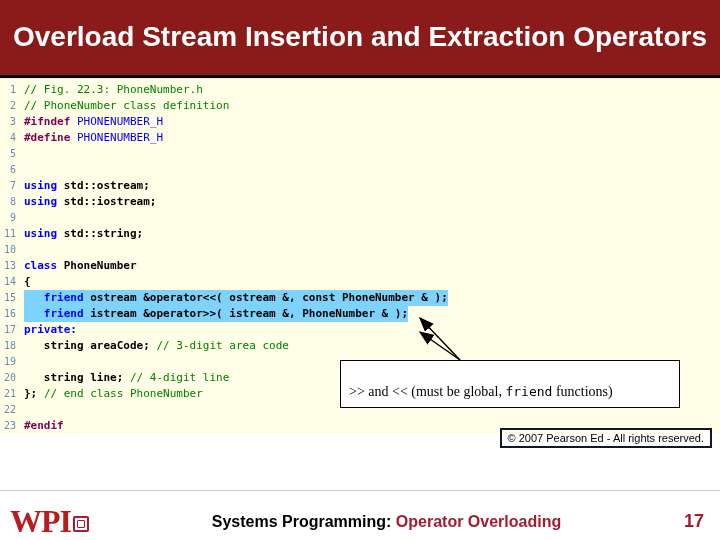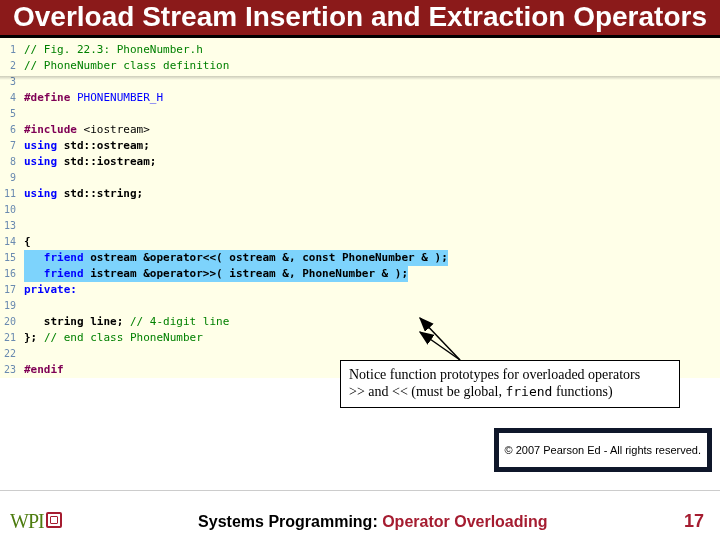--- a/index.html
+++ b/index.html
@@ -1,35 +1,35 @@
 <!DOCTYPE html>
 <html><head>
 <meta charset="utf-8">
 <style>
   * { margin: 0; padding: 0; box-sizing: border-box; }
   body { width: 720px; height: 540px; background: #fff; font-family: Arial, sans-serif; position: relative; overflow: hidden; }
-  .title-bar { background: #8B1A1A; color: #fff; text-align: center; padding: 2px 8px; border-bottom: 3px solid #000; }
+  .title-bar { background: #8B1A1A; color: #fff; text-align: center; padding: 22px 8px; border-bottom: 3px solid #000; }
   .title-bar h1 { font-family: "Comic Sans MS", cursive, sans-serif; font-weight: bold; font-size: 28px; line-height: 1.1; }
   .code-area { background: #FFFFE8; padding: 4px 6px 0 2px; font-family: "Lucida Console", Consolas, monospace; font-size: 11px; line-height: 16px; }
   .code-line { display: flex; align-items: baseline; }
   .ln { color: #6a8ab0; width: 22px; text-align: right; padding-right: 8px; flex: 0 0 auto; font-size: 10px; }
   .ct { white-space: pre; }
   .hl { background: #7dd3fc; }
   .c-comment { color: #008000; }
   .c-macro { color: #0000FF; }
   .c-pp { color: #7F0055; font-weight: bold; }
   .c-kw { color: #0000FF; font-weight: bold; }
   .c-str { color: #000; }
   .c-plain { color: #000; font-weight: bold; }
   .callout { position: absolute; left: 340px; top: 360px; width: 340px; background: #fff; border: 1px solid #000; padding: 6px 8px; font-family: "Times New Roman", serif; font-size: 14px; line-height: 1.2; }
   .callout .mono { font-family: "Lucida Console", monospace; font-size: 13px; }
   .arrow { position: absolute; pointer-events: none; }
-  .copyright { position: absolute; right: 8px; top: 428px; border: 5px solid #0f172a; padding: 11px 6px; font-size: 11px; }
+  .copyright { position: absolute; right: 8px; top: 428px; border: 2px solid #0f172a; padding: 2px 6px; font-size: 11px; }
   .footer { position: absolute; left: 0; right: 0; bottom: 0; height: 50px; padding: 12px 16px 0 10px; display: flex; align-items: center; justify-content: space-between; border-top: 1px solid #ccc; }
-  .logo { display: flex; align-items: baseline; font-family: Georgia, "Times New Roman", serif; font-weight: normal; font-size: 20px; color: #4d7c0f; letter-spacing: -1px; }
+  .logo { display: flex; align-items: baseline; font-family: Georgia, "Times New Roman", serif; font-weight: bold; font-size: 32px; color: #b91c1c; letter-spacing: -1px; }
   .logo .seal { width: 16px; height: 16px; display: inline-block; border: 2px solid #A51C30; border-radius: 2px; position: relative; margin-left: 2px; vertical-align: middle; }
   .logo .seal::before { content: ""; position: absolute; inset: 2px; border: 1px solid #A51C30; border-radius: 1px; }
   .footer-center { font-family: "Comic Sans MS", cursive, sans-serif; font-weight: bold; font-size: 16px; color: #000; }
   .footer-center .red { color: #A51C30; }
   .pagenum { font-family: "Comic Sans MS", cursive, sans-serif; font-weight: bold; color: #A51C30; font-size: 18px; }
   .shadow-bar { position: absolute; left: 0; right: 0; top: 76px; height: 4px; background: linear-gradient(#00000033, transparent); }
 </style>
 </head>
 <body>
 
@@ -42,32 +42,32 @@
   <div class="code-line">
       <span class="ln">1</span>
       <span class="ct c-comment">// Fig. 22.3: PhoneNumber.h</span>
     </div>
   <div class="code-line">
       <span class="ln">2</span>
       <span class="ct c-comment">// PhoneNumber class definition</span>
     </div>
   <div class="code-line">
       <span class="ln">3</span>
+      <span class="ct"><span class="c-pp">#ifndef</span><span class="c-macro"> PHONENUMBER_H</span></span>
     </div>
   <div class="code-line">
       <span class="ln">4</span>
       <span class="ct"><span class="c-pp">#define</span><span class="c-macro"> PHONENUMBER_H</span></span>
     </div>
   <div class="code-line">
       <span class="ln">5</span>
       <span class="ct">&nbsp;</span>
     </div>
   <div class="code-line">
       <span class="ln">6</span>
-      <span class="ct"><span class="c-pp">#include </span><span class="c-str">&lt;iostream&gt;</span></span>
     </div>
   <div class="code-line">
       <span class="ln">7</span>
       <span class="ct"><span class="c-kw">using</span><span class="c-plain"> std::ostream;</span></span>
     </div>
   <div class="code-line">
       <span class="ln">8</span>
       <span class="ct"><span class="c-kw">using</span><span class="c-plain"> std::iostream;</span></span>
     </div>
   <div class="code-line">
@@ -77,36 +77,41 @@
   <div class="code-line">
       <span class="ln">11</span>
       <span class="ct"><span class="c-kw">using</span><span class="c-plain"> std::string;</span></span>
     </div>
   <div class="code-line">
       <span class="ln">10</span>
       <span class="ct">&nbsp;</span>
     </div>
   <div class="code-line">
       <span class="ln">13</span>
+      <span class="ct"><span class="c-kw">class</span><span class="c-plain"> PhoneNumber</span></span>
     </div>
   <div class="code-line">
       <span class="ln">14</span>
       <span class="ct c-plain">{</span>
     </div>
   <div class="code-line">
       <span class="ln">15</span>
       <span class="ct hl"><span class="c-kw">   friend</span><span class="c-plain"> ostream &amp;operator&lt;&lt;( ostream &amp;, const PhoneNumber &amp; );</span></span>
     </div>
   <div class="code-line">
       <span class="ln">16</span>
       <span class="ct hl"><span class="c-kw">   friend</span><span class="c-plain"> istream &amp;operator&gt;&gt;( istream &amp;, PhoneNumber &amp; );</span></span>
     </div>
   <div class="code-line">
       <span class="ln">17</span>
       <span class="ct c-kw">private:</span>
+    </div>
+  <div class="code-line">
+      <span class="ln">18</span>
+      <span class="ct"><span class="c-plain">   string areaCode; </span><span class="c-comment">// 3-digit area code</span></span>
     </div>
   <div class="code-line">
       <span class="ln">19</span>
     </div>
   <div class="code-line">
       <span class="ln">20</span>
       <span class="ct"><span class="c-plain">   string line; </span><span class="c-comment">// 4-digit line</span></span>
     </div>
   <div class="code-line">
       <span class="ln">21</span>
@@ -126,21 +131,21 @@
   <defs>
       <marker id="ah" markerWidth="10" markerHeight="8" refX="9" refY="4" orient="auto">
         <path d="M0,0 L10,4 L0,8 Z" fill="#000"></path>
       </marker>
     </defs>
   <line x1="460" y1="360" x2="420" y2="318" stroke="#000" stroke-width="1.5" marker-end="url(#ah)"></line>
   <line x1="460" y1="360" x2="420" y2="332" stroke="#000" stroke-width="1.5" marker-end="url(#ah)"></line>
 </svg>
 
 <div class="callout">
-  <span>Notice function prototypes for overloaded operators</span><br>
+  <br>
   <span>&gt;&gt; and &lt;&lt; (must be global, </span><span class="mono">friend</span><span> functions)</span>
 </div>
 
 <div class="copyright">© 2007 Pearson Ed - All rights reserved.</div>
 
 <div class="footer">
   <span class="logo">
     <span>WPI</span>
     <span class="seal"></span>
   </span>

